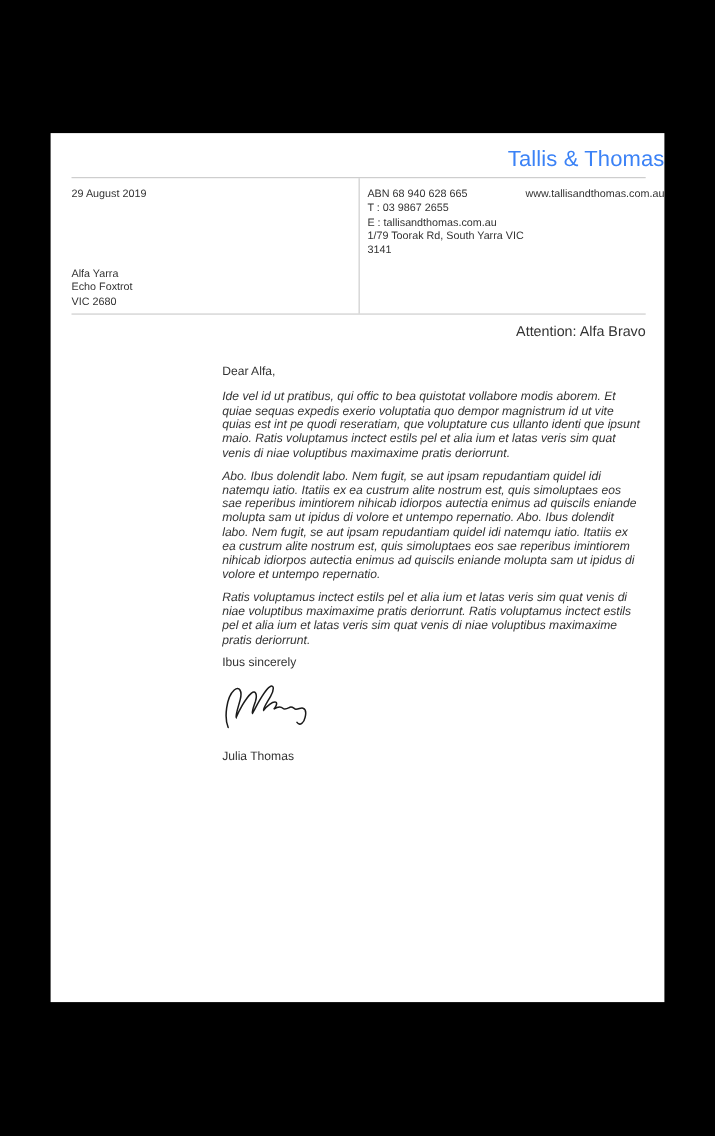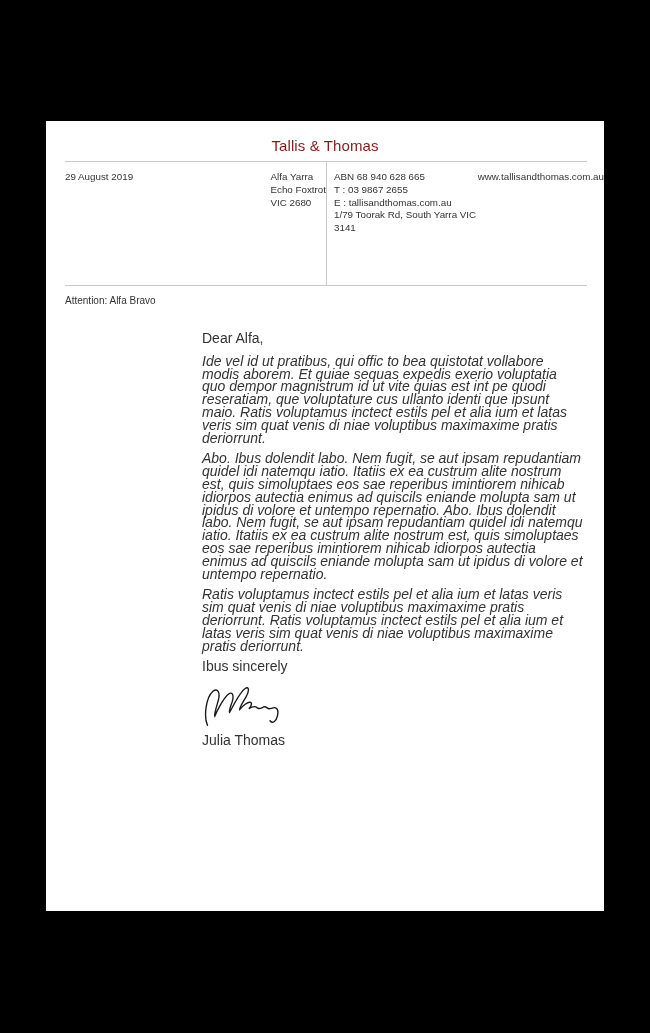--- a/index.html
+++ b/index.html
@@ -12,71 +12,72 @@
   }
   .paper {
     position:absolute;
     left:46px; top:121px;
     width:558px; height:790px;
     background:#ffffff;
     color:#333333;
   }
   .brand {
     margin-top:14px;
-    text-align:center;
-    font-size:15px;
+    text-align:right;
+    font-size:20px;
     font-weight:400;
-    color:#7f1d1d;
+    color:#3b82f6;
     letter-spacing:0.1px;
     line-height:21px;
   }
   .rule {
     border-top:1px solid #c9c9c9;
     margin-left:19px;
     margin-right:17px;
   }
   .rule-top { margin-top:5px; }
   .info-grid {
     display:flex;
     height:123px;
     font-size:9.8px;
     line-height:12.8px;
     color:#333333;
   }
   .info-left {
     width:280px;
     padding:9px 0 3px 19px;
     display:flex;
-    flex-direction:row;
+    flex-direction:column;
     justify-content:space-between;
   }
   .info-right {
     flex:1;
     border-left:1px solid #c9c9c9;
     padding:9px 0 4px 7px;
     display:flex;
     flex-direction:row;
     justify-content:space-between;
   }
   .attention {
     margin:8px 17px 0 19px;
-    font-size:10px;
+    font-size:13px;
     line-height:13px;
+    text-align:right;
   }
   .letter-body {
     margin:25px 0 0 156px;
     width:382px;
-    font-size:14px;
+    font-size:11px;
     line-height:12.8px;
   }
   .letter-body p.salutation { margin-bottom:10px; }
   .letter-body p.para { margin-bottom:8px;font-style:italic; }
   .closing { margin-top:6px; }
   .signature { margin-top:9px; margin-left:-1px; display:block; }
-  .signatory { margin-top:4px; }
+  .signatory { margin-top:16px; }
 </style>
 </head>
 <body>
 
 <div class="paper">
 
   <div class="brand">Tallis &amp; Thomas</div>
 
   <div class="rule rule-top"></div>
 

